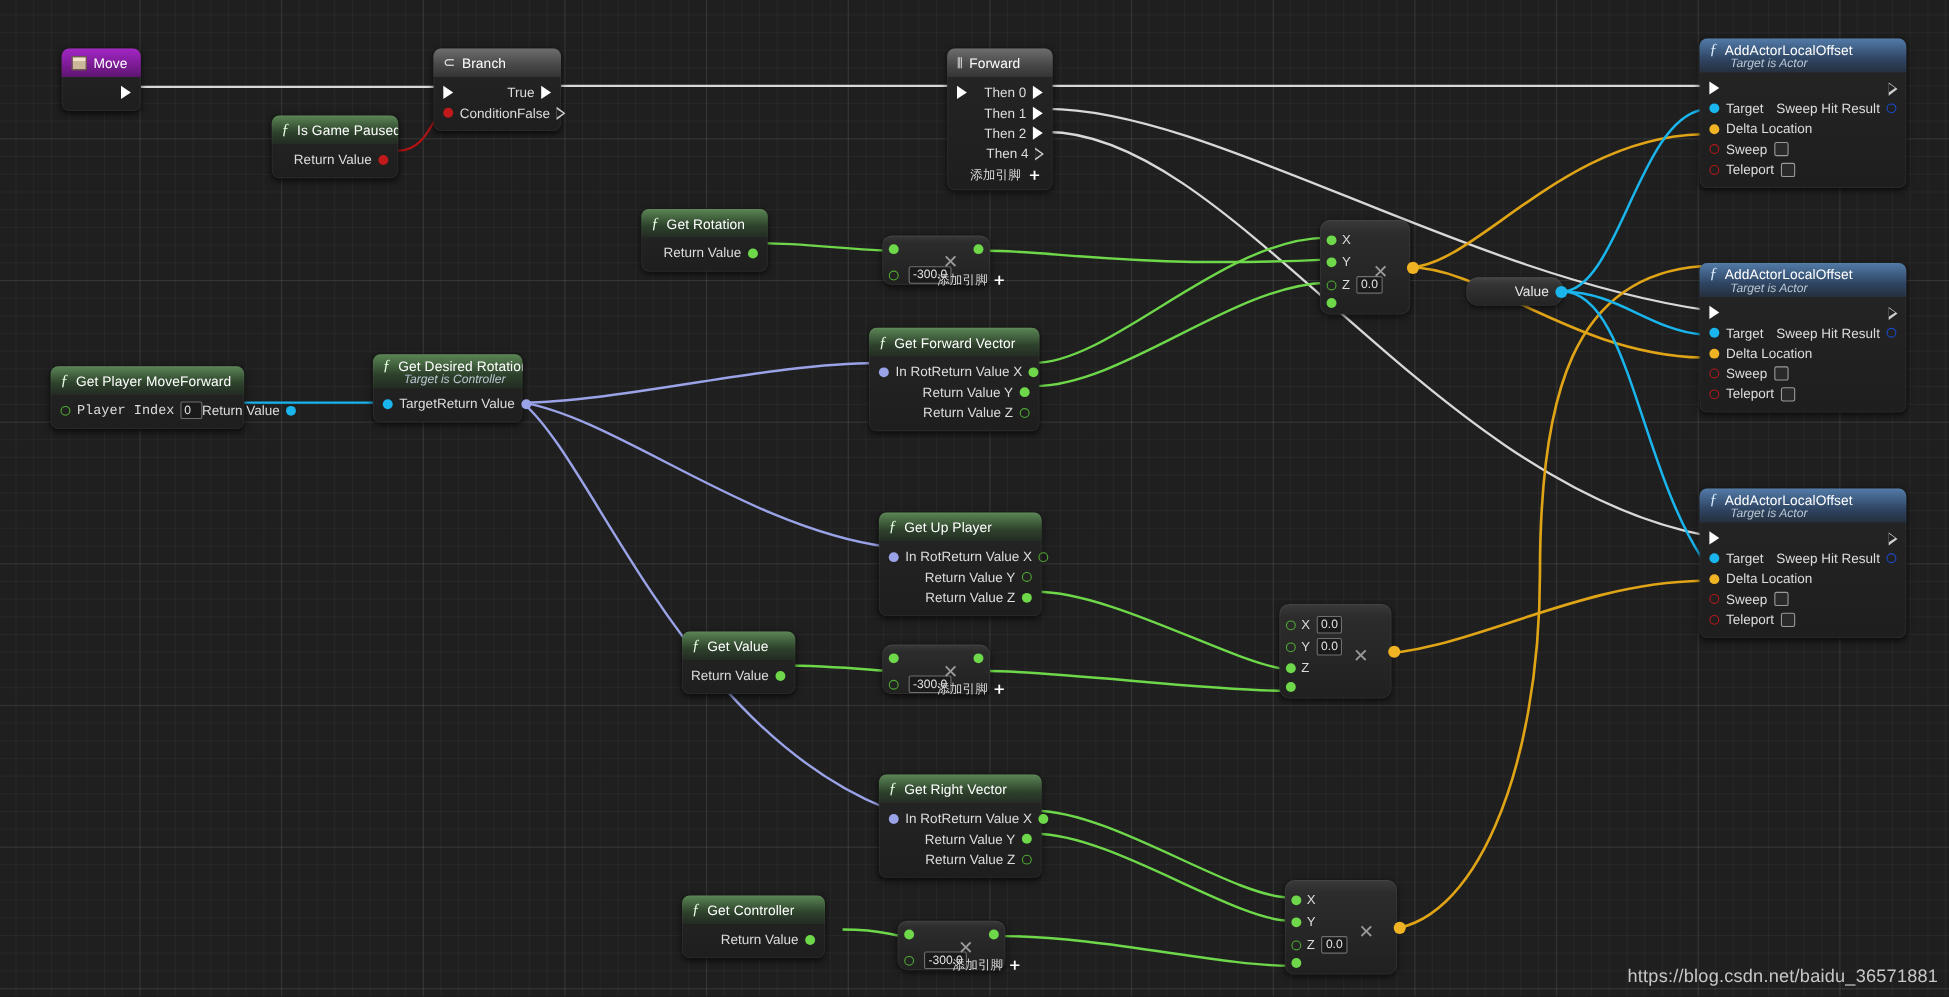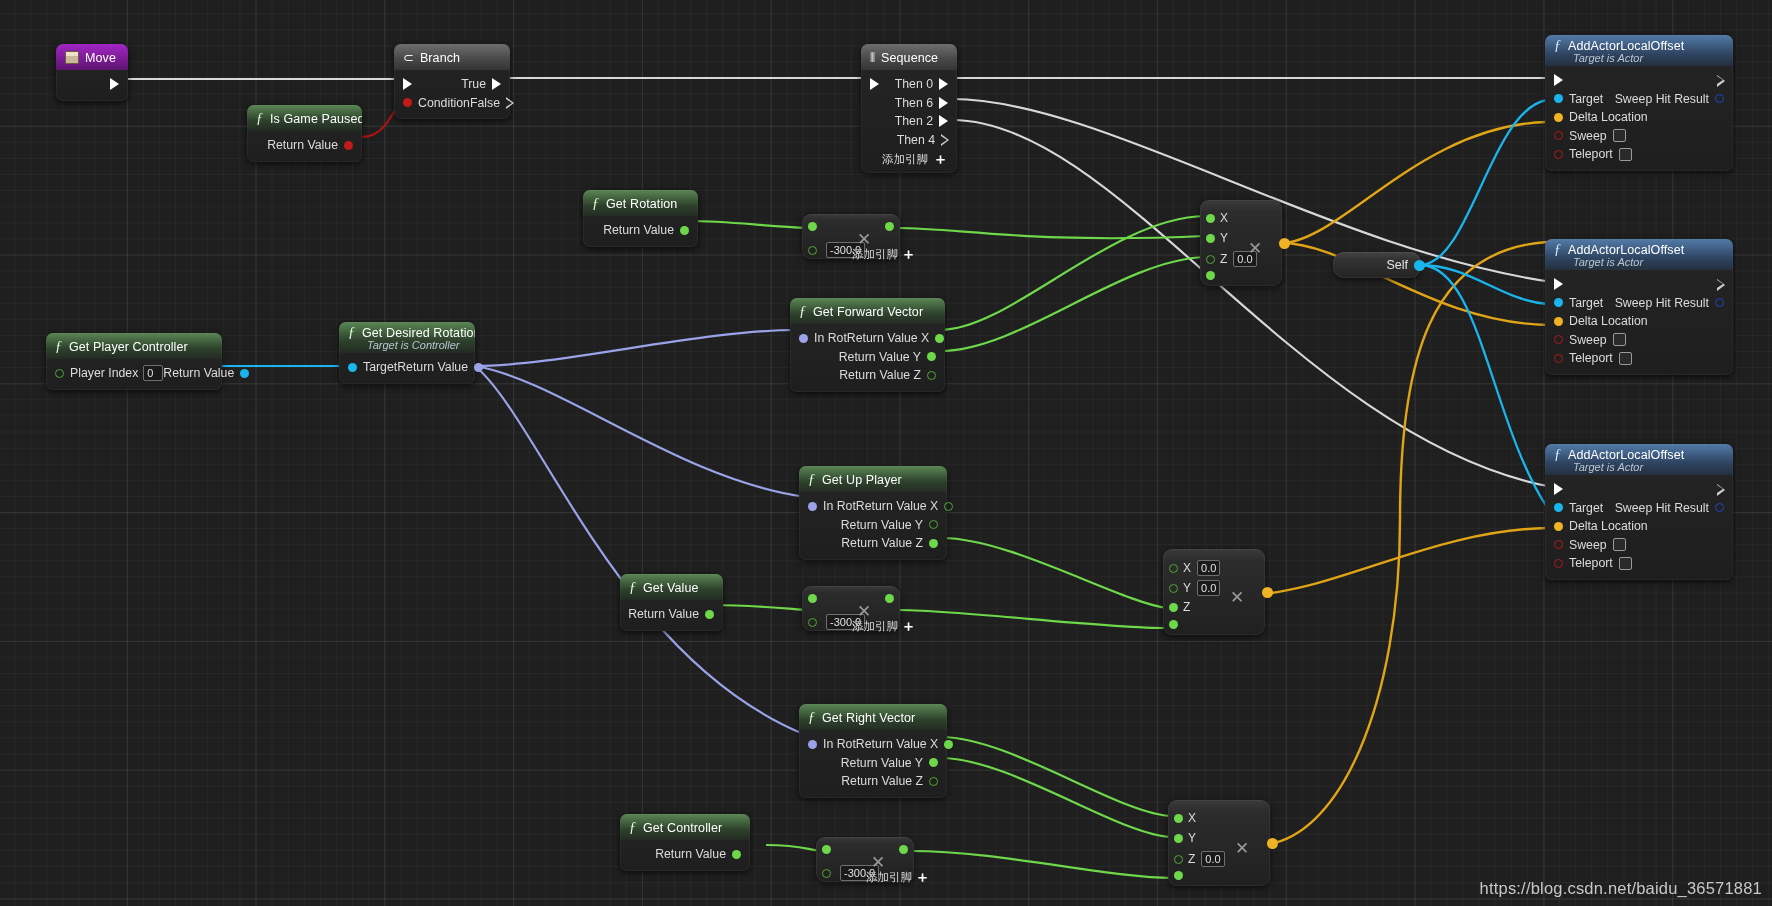--- a/index.html
+++ b/index.html
@@ -275,57 +275,57 @@
         <span class="spacer"></span>
         <span class="lbl">False</span>
         <span class="exec empty" style="margin-left:6px;"></span>
       </div>
     </div>
   </div>
 
   <div class="node" style="left:861px;top:44px;width:96px;">
     <div class="nhead grey">
       <span class="bricon" style="font-size:11px;">⫼</span>
-      <span class="ttl">Sequence</span>
+      <span class="ttl">Forward</span>
     </div>
     <div class="nbody" style="padding-bottom:4px;">
       <div class="row">
         <span class="exec"></span>
         <span class="spacer"></span>
         <span class="lbl">Then 0</span>
         <span class="exec" style="margin-left:6px;"></span>
       </div>
       <div class="row out">
-        <span class="lbl">Then 6</span>
+        <span class="lbl">Then 1</span>
         <span class="exec" style="margin-left:6px;"></span>
       </div>
       <div class="row out">
         <span class="lbl">Then 2</span>
         <span class="exec" style="margin-left:6px;"></span>
       </div>
       <div class="row out">
         <span class="lbl">Then 4</span>
         <span class="exec empty" style="margin-left:6px;"></span>
       </div>
       <div class="row out" style="height:20px;">
         <span class="lbl" style="font-family:'DejaVu Sans','Liberation Sans',sans-serif;font-size:11.5px;">添加引脚</span>
         <span class="plus" style="font-size:15px;font-weight:bold;color:#fff;margin-left:5px;">＋</span>
       </div>
     </div>
   </div>
 
   <div class="node" style="left:46px;top:333px;width:176px;">
     <div class="nhead green">
       <span class="fxicon">ƒ</span>
-      <span class="ttl">Get Player Controller</span>
+      <span class="ttl">Get Player MoveForward</span>
     </div>
     <div class="nbody">
       <div class="row">
         <span class="pin hollow greenh"></span>
-        <span class="lbl" style="margin-left:6px;">Player Index</span>
+        <span class="lbl" style="margin-left:6px;font-family:Liberation Mono, monospace;">Player Index</span>
         <span class="valbox">0</span>
         <span class="spacer"></span>
         <span class="lbl">Return Value</span>
         <span class="pin blue" style="margin-left:6px;"></span>
       </div>
     </div>
   </div>
 
   <div class="node" style="left:339px;top:322px;width:136px;">
     <div class="nhead green" style="display:block;padding-bottom:2px;">
@@ -572,21 +572,21 @@
     <div class="oprow" style="left:6px;top:71px;">
       <span class="pin green"></span>
     </div>
     <div class="oprow" style="right:-8px;top:38px;">
       <span class="pin yellow" style="width:11px;height:11px;"></span>
     </div>
     <span class="opglyph" style="left:67px;top:40px;">✕</span>
   </div>
 
   <div class="selfnode" style="left:1333px;top:252px;width:88px;height:26px;">
-    <span>Self</span>
+    <span>Value</span>
     <span class="pin blue" style="width:11px;height:11px;margin-right:-12px;"></span>
   </div>
 
   <div class="node" style="left:1545px;top:35px;width:188px;">
     <div class="nhead blue" style="display:block;padding-bottom:2px;">
       <span style="display:flex;align-items:center;gap:6px;">
         <span class="fxicon b">ƒ</span>
         <span class="ttl">AddActorLocalOffset</span>
       </span>
       <span class="subttl" style="margin-left:19px;">Target is Actor</span>

